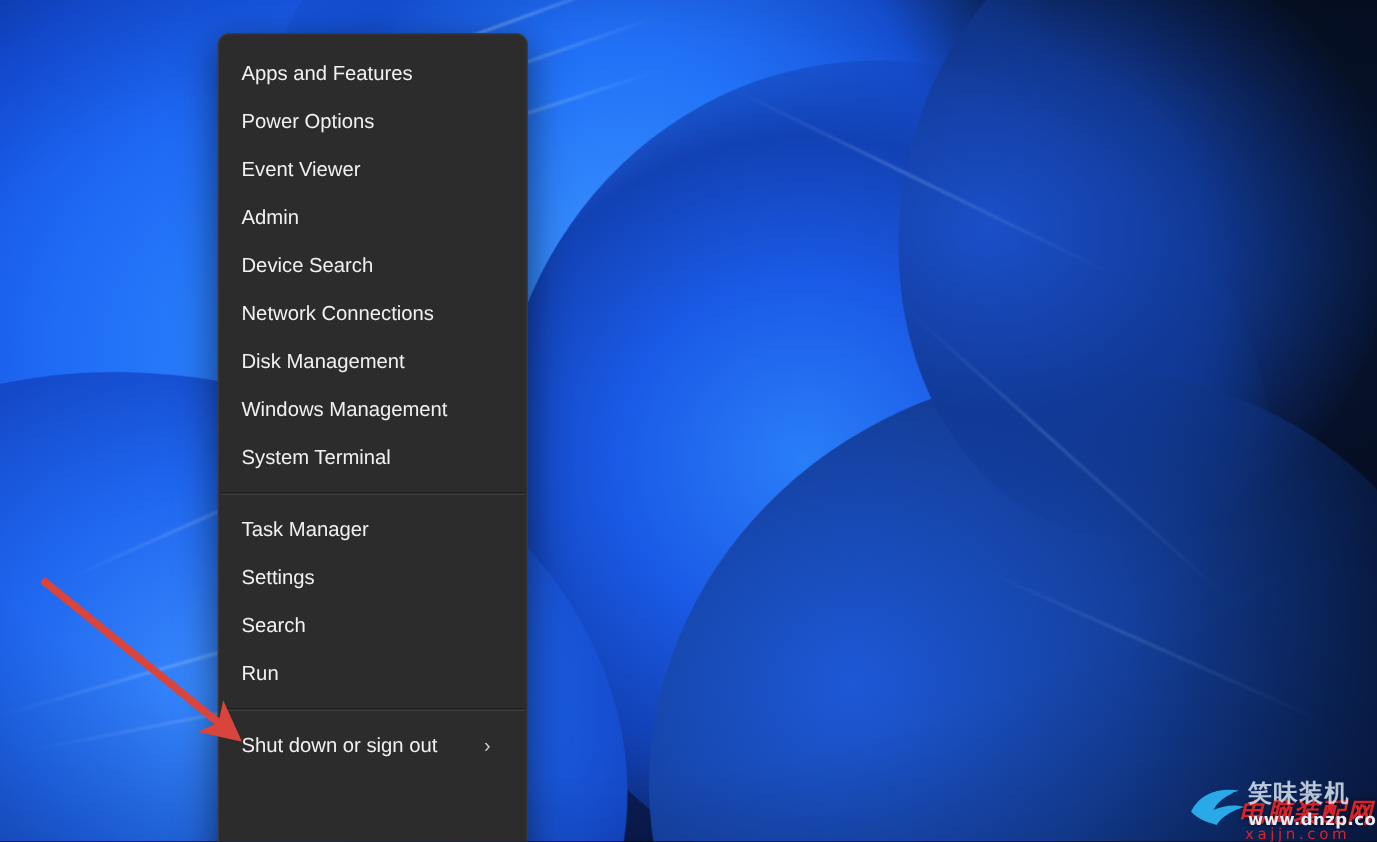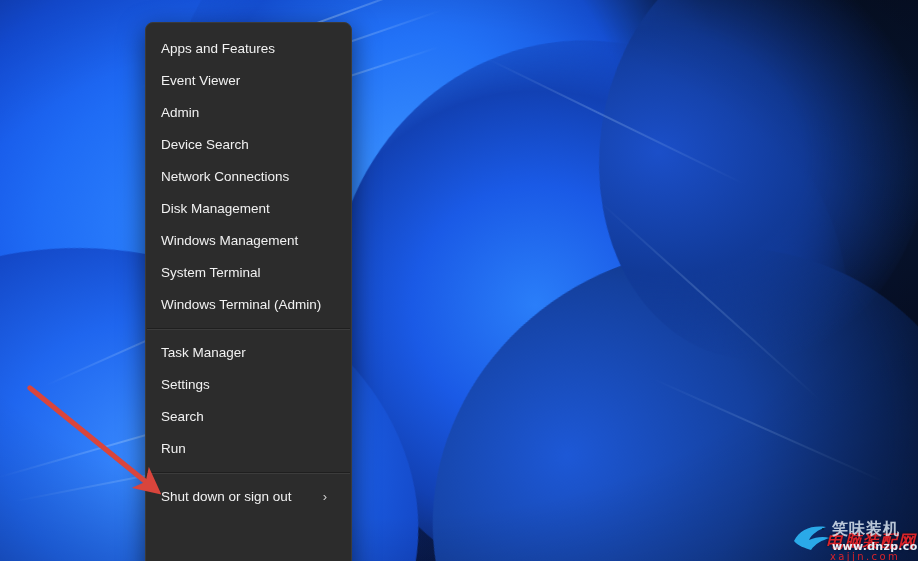--- a/index.html
+++ b/index.html
@@ -237,42 +237,42 @@
     <div class="streak s9"></div>
 
     <div class="vignette"></div>
   </div>
 
   <div id="quick-menu">
       <div class="menu-item">
         <span class="label">Apps and Features</span>
       </div>
       <div class="menu-item">
+        <span class="label">Power Options</span>
+      </div>
+      <div class="menu-item">
         <span class="label">Event Viewer</span>
       </div>
       <div class="menu-item">
         <span class="label">Admin</span>
       </div>
       <div class="menu-item">
         <span class="label">Device Search</span>
       </div>
       <div class="menu-item">
         <span class="label">Network Connections</span>
       </div>
       <div class="menu-item">
         <span class="label">Disk Management</span>
       </div>
       <div class="menu-item">
         <span class="label">Windows Management</span>
       </div>
       <div class="menu-item">
         <span class="label">System Terminal</span>
-      </div>
-      <div class="menu-item">
-        <span class="label">Windows Terminal (Admin)</span>
       </div>
       <div class="menu-sep"></div>
       <div class="menu-item">
         <span class="label">Task Manager</span>
       </div>
       <div class="menu-item">
         <span class="label">Settings</span>
       </div>
       <div class="menu-item">
         <span class="label">Search</span>

